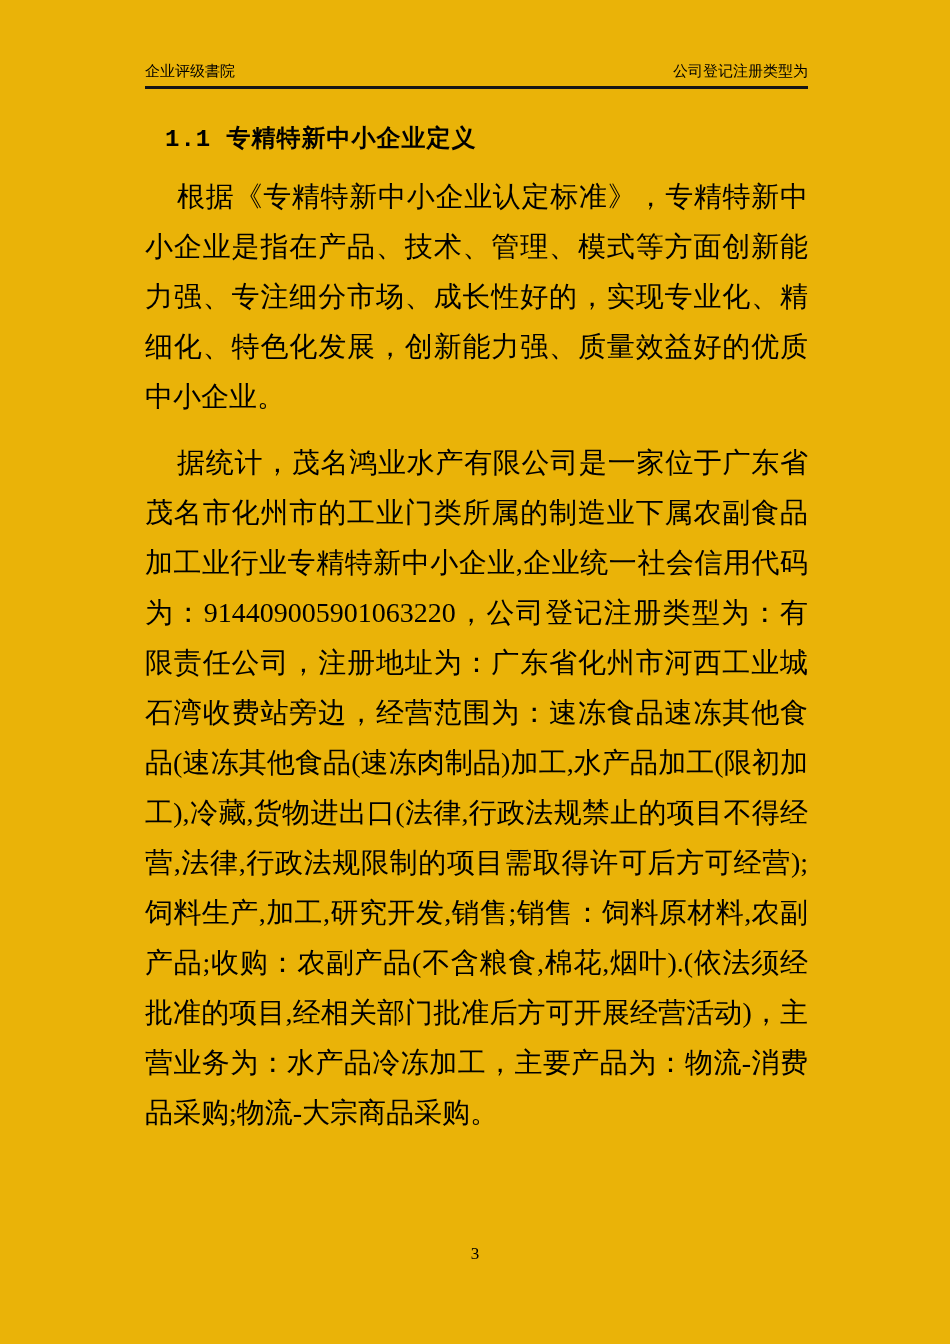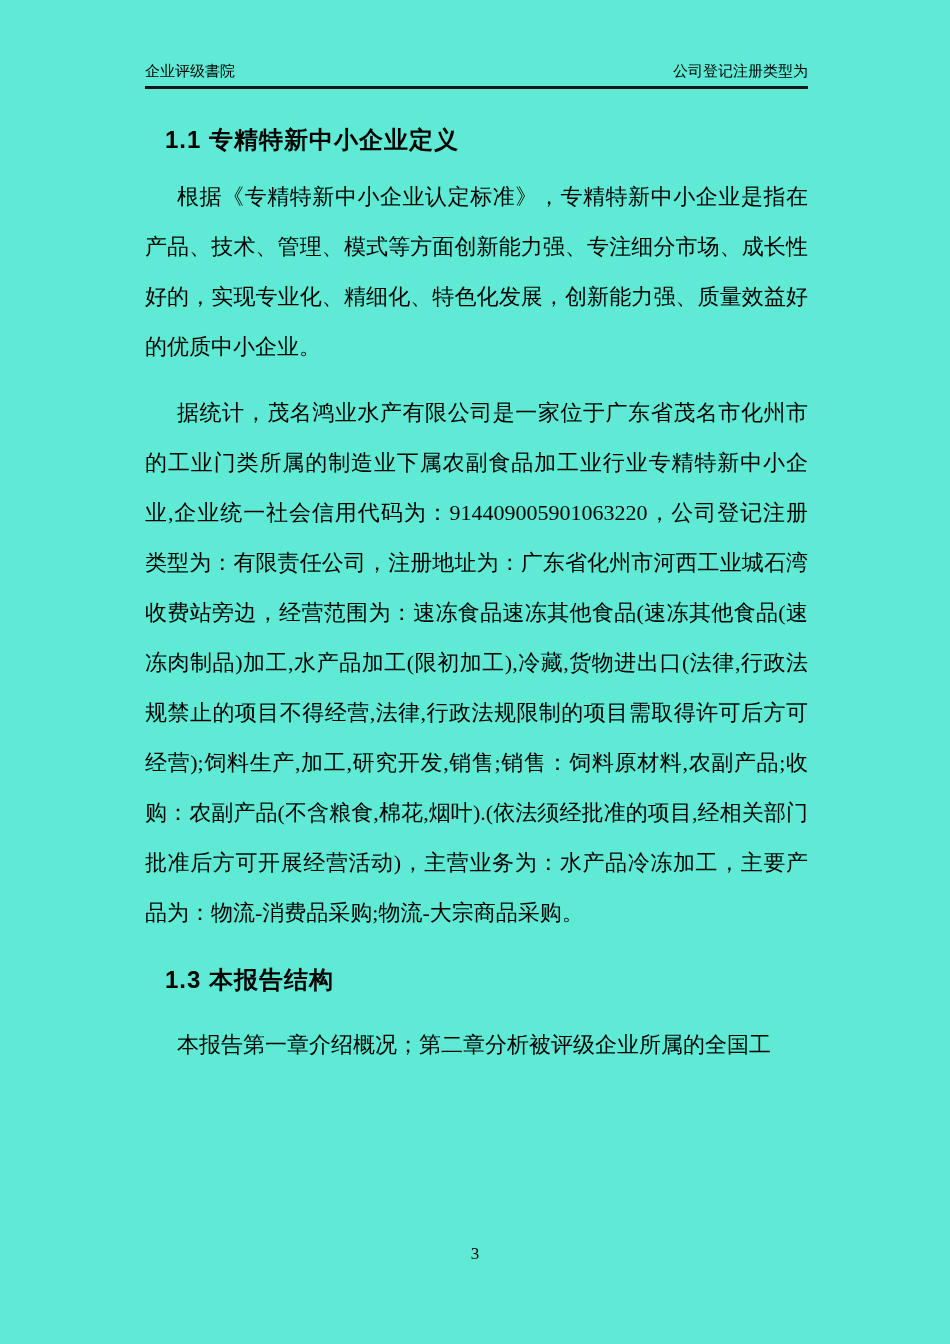--- a/index.html
+++ b/index.html
@@ -4,21 +4,21 @@
 <style>
   html, body {
     margin: 0;
     padding: 0;
     background: #ffffff;
   }
   .page {
     position: relative;
     width: 950px;
     height: 1344px;
-    background: #5eead4;
+    background: #eab308;
     color: #000000;
     font-family: "Liberation Serif", "DejaVu Serif", serif;
     overflow: hidden;
   }
   
   .page-header {
     position: absolute;
     left: 145px;
     top: 60px;
     width: 663px;
@@ -41,32 +41,32 @@
   .chapter-title {
     margin: 50px 0 0 48px;
     font-family: "Liberation Sans", "DejaVu Sans", sans-serif;
     font-weight: 700;
     font-size: 28px;
     line-height: 38px;
     letter-spacing: 2px;
   }
   .section-heading {
     margin: 26px 0 0 20px;
-    font-family: Liberation Sans, sans-serif;
+    font-family: Liberation Mono, monospace;
     font-weight: 700;
     font-size: 24px;
     line-height: 32px;
     letter-spacing: 1px;
   }
   .section-heading.first {
     margin-top: 28px;
   }
   .body-paragraph {
     margin: 16px 0 0 0;
-    font-size: 22px;
+    font-size: 28px;
     line-height: 50px;
     text-align: justify;
     text-indent: 32px;
     word-break: break-all;
   }
   .body-paragraph.last {
     margin-top: 24px;
     text-align: left;
   }
   
@@ -95,24 +95,20 @@
 
     <section>
       <h2 class="section-heading first">1.1 专精特新中小企业定义</h2>
       <p class="body-paragraph">根据《专精特新中小企业认定标准》，专精特新中小企业是指在产品、技术、管理、模式等方面创新能力强、专注细分市场、成长性好的，实现专业化、精细化、特色化发展，创新能力强、质量效益好的优质中小企业。</p>
     </section>
 
     <section>
       <p class="body-paragraph">据统计，茂名鸿业水产有限公司是一家位于广东省茂名市化州市的工业门类所属的制造业下属农副食品加工业行业专精特新中小企业,企业统一社会信用代码为：914409005901063220，公司登记注册类型为：有限责任公司，注册地址为：广东省化州市河西工业城石湾收费站旁边，经营范围为：速冻食品速冻其他食品(速冻其他食品(速冻肉制品)加工,水产品加工(限初加工),冷藏,货物进出口(法律,行政法规禁止的项目不得经营,法律,行政法规限制的项目需取得许可后方可经营);饲料生产,加工,研究开发,销售;销售：饲料原材料,农副产品;收购：农副产品(不含粮食,棉花,烟叶).(依法须经批准的项目,经相关部门批准后方可开展经营活动)，主营业务为：水产品冷冻加工，主要产品为：物流-消费品采购;物流-大宗商品采购。</p>
     </section>
 
-    <section>
-      <h2 class="section-heading">1.3 本报告结构</h2>
-      <p class="body-paragraph last">本报告第一章介绍概况；第二章分析被评级企业所属的全国工</p>
-    </section>
 
   </main>
 
   <footer class="page-footer">
     <span>3</span>
   </footer>
 
 </div>
 
 </body></html>

